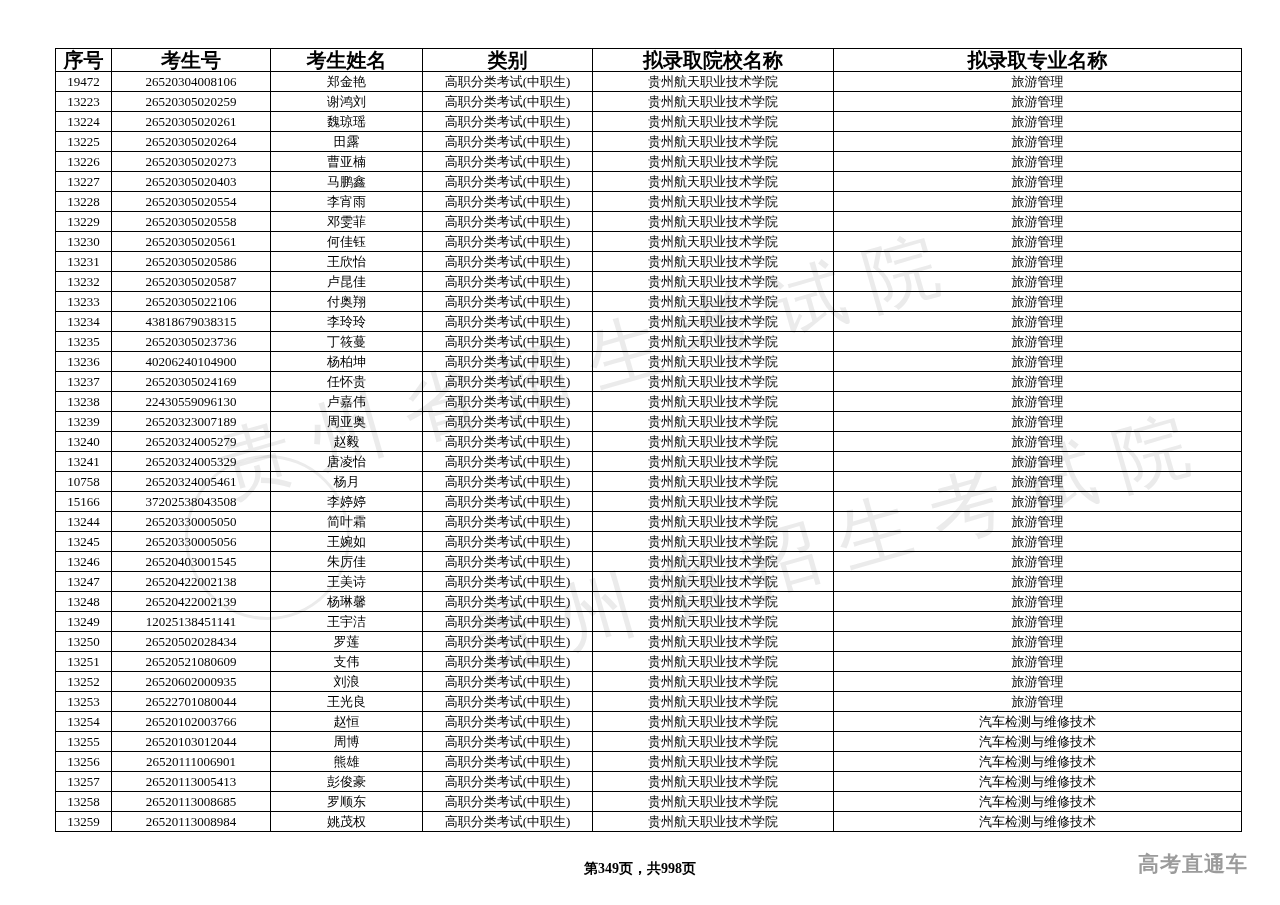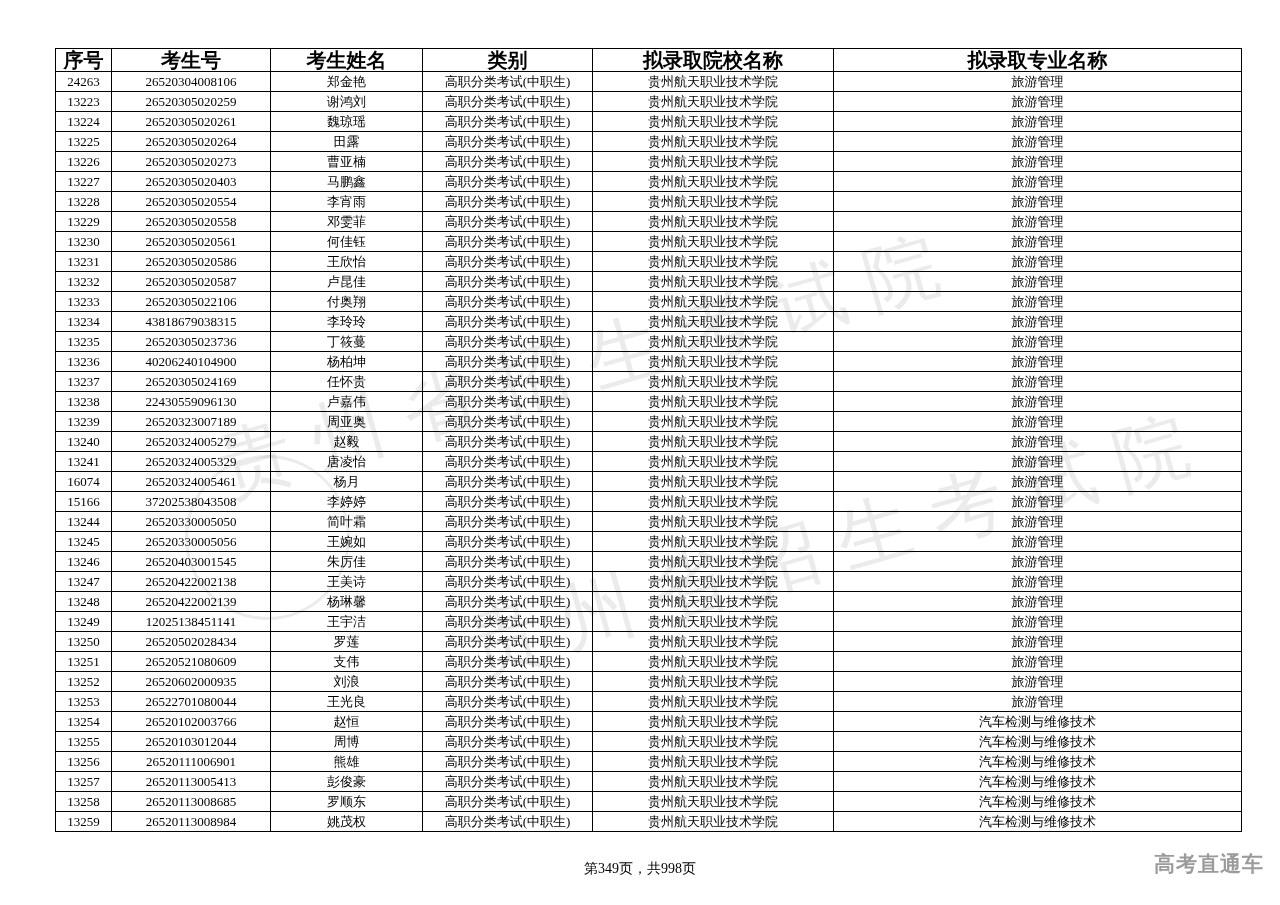--- a/index.html
+++ b/index.html
@@ -40,24 +40,25 @@
     padding: 0 2px;
   }
   .footer {
     position: absolute;
     left: 0;
     right: 0;
     top: 860px;
     text-align: center;
     font-size: 14px;
     color: #000;
+    font-weight: bold;
   }
   .brand {
     position: absolute;
-    right: 16px;
+    right: 32px;
     top: 850px;
     font-size: 21px;
     font-weight: 700;
     color: #9b9b9b;
     font-family: "Liberation Sans", "DejaVu Sans", sans-serif;
     letter-spacing: 1px;
   }
   .watermark {
     position: absolute;
     font-size: 74px;
@@ -106,21 +107,21 @@
           <th>序号</th>
           <th>考生号</th>
           <th>考生姓名</th>
           <th>类别</th>
           <th>拟录取院校名称</th>
           <th>拟录取专业名称</th>
         </tr>
     </thead>
     <tbody id="table-body">
         <tr>
-          <td>24263</td>
+          <td>19472</td>
           <td>26520304008106</td>
           <td>郑金艳</td>
           <td>高职分类考试(中职生)</td>
           <td>贵州航天职业技术学院</td>
           <td>旅游管理</td>
         </tr>
         <tr>
           <td>13223</td>
           <td>26520305020259</td>
           <td>谢鸿刘</td>
@@ -266,21 +267,21 @@
         </tr>
         <tr>
           <td>13241</td>
           <td>26520324005329</td>
           <td>唐凌怡</td>
           <td>高职分类考试(中职生)</td>
           <td>贵州航天职业技术学院</td>
           <td>旅游管理</td>
         </tr>
         <tr>
-          <td>16074</td>
+          <td>10758</td>
           <td>26520324005461</td>
           <td>杨月</td>
           <td>高职分类考试(中职生)</td>
           <td>贵州航天职业技术学院</td>
           <td>旅游管理</td>
         </tr>
         <tr>
           <td>15166</td>
           <td>37202538043508</td>
           <td>李婷婷</td>

